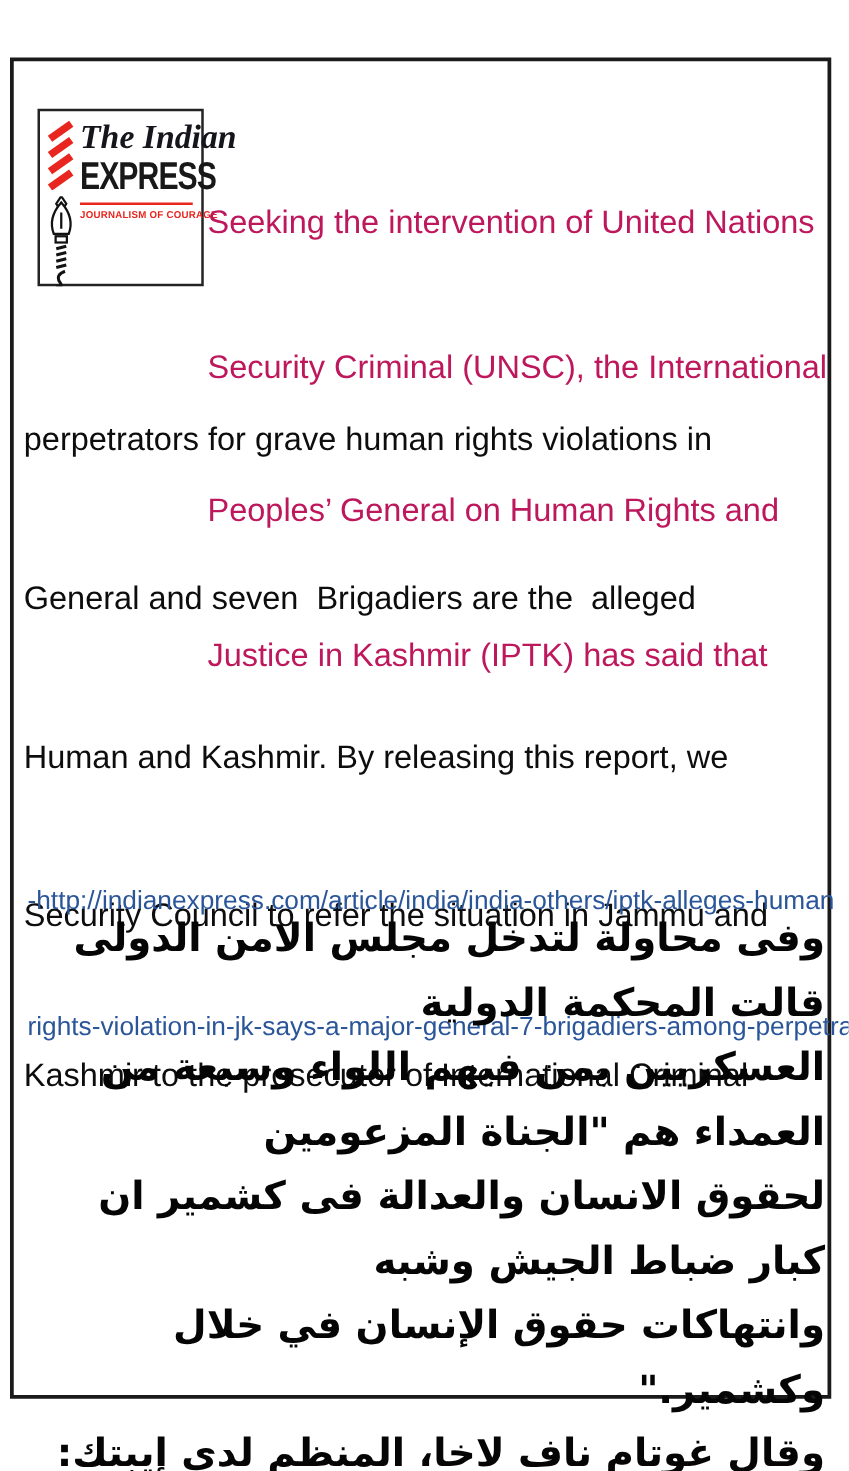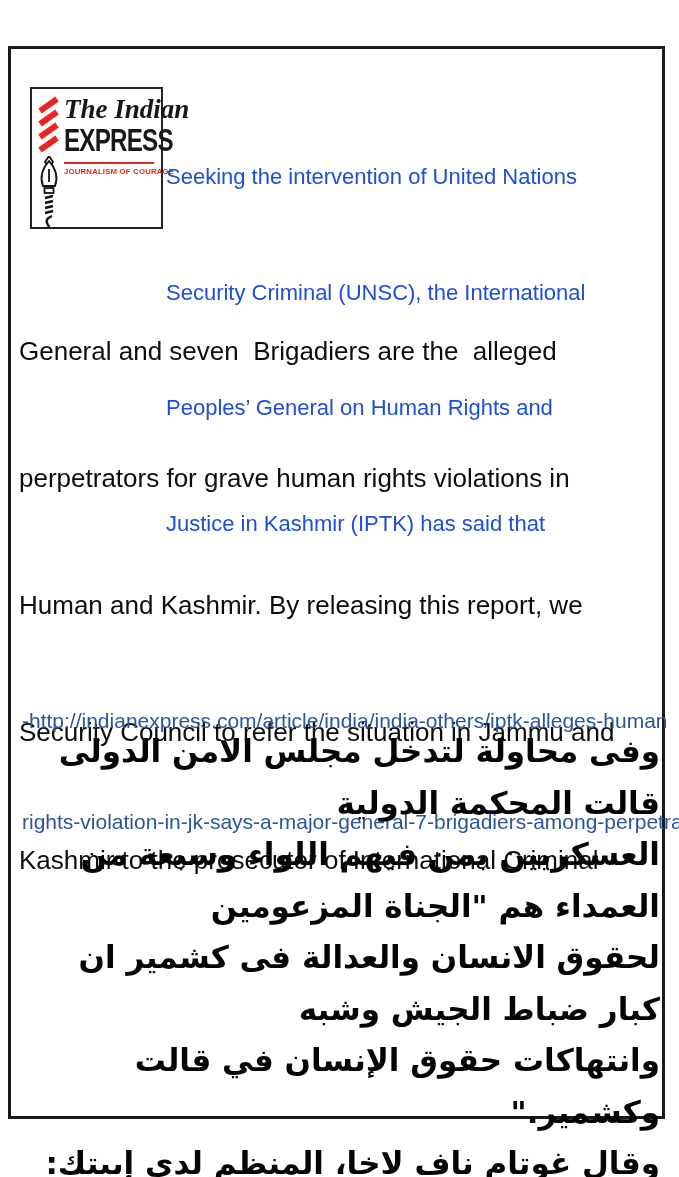--- a/index.html
+++ b/index.html
@@ -15,22 +15,22 @@
   .logo-text{margin-left:26px;}
   .logo-title{font-family:"Liberation Serif",serif;font-style:italic;font-weight:700;
               font-size:27px;line-height:30px;color:#15151c;white-space:nowrap;}
   .logo-express{font-weight:700;font-size:31px;line-height:34px;letter-spacing:-1px;
                 transform:scaleX(0.78);transform-origin:left center;color:#181818;white-space:nowrap;}
   .logo-tagline{margin-top:4px;border-top:2px solid #e8251f;padding-top:3px;
                 color:#e8251f;font-weight:700;font-size:8px;letter-spacing:.2px;white-space:nowrap;
                 transform:scaleX(.97);transform-origin:left center;}
 
   
-  .lead-lines{position:absolute;left:155px;top:32px;font-size:22px;line-height:38.5px;
-              white-space:pre;color:#1d4ed8;}
+  .lead-lines{position:absolute;left:155px;top:32px;font-size:26px;line-height:38.5px;
+              white-space:pre;color:#be185d;}
   .body-lines{position:absolute;left:8px;top:196px;font-size:26px;line-height:42.4px;
               white-space:pre;color:#0d0d0d;}
 
   
   .link-block{position:absolute;left:11px;top:588px;font-size:21px;line-height:33.5px;
               color:#2a5699;white-space:pre;cursor:pointer;}
 
   
   .arabic-block{position:absolute;right:2px;left:6px;top:677px;direction:rtl;text-align:right;
                 font-family:"DejaVu Sans",sans-serif;font-weight:700;font-size:31px;
@@ -76,37 +76,37 @@
     </div>
 
     <div class="lead-lines">
       <div>Seeking the intervention of United Nations</div>
       <div>Security Criminal (UNSC), the International</div>
       <div>Peoples’ General on Human Rights and</div>
       <div>Justice in Kashmir (IPTK) has said that</div>
     </div>
 
     <div class="body-lines">
+      <div>perpetrators for grave human rights violations in</div>
       <div>General and seven  Brigadiers are the  alleged</div>
-      <div>perpetrators for grave human rights violations in</div>
       <div>Human and Kashmir. By releasing this report, we</div>
       <div>Security Council to refer the situation in Jammu and</div>
       <div>Kashmir to the prosecutor of International Criminal</div>
       
       
     </div>
 
     <div class="link-block">
       <div>-http://indianexpress.com/article/india/india-others/iptk-alleges-human</div>
       <div>rights-violation-in-jk-says-a-major-general-7-brigadiers-among-perpetrators</div>
     </div>
 
     <div class="arabic-block" dir="rtl">
       <div>وفى محاولة لتدخل مجلس الامن الدولى قالت المحكمة الدولية</div>
       <div>العسكريين بمن فيهم اللواء وسبعة من العمداء هم "الجناة المزعومين</div>
       <div>لحقوق الانسان والعدالة فى كشمير ان كبار ضباط الجيش وشبه</div>
-      <div>وانتهاكات حقوق الإنسان في قالت وكشمير."</div>
+      <div>وانتهاكات حقوق الإنسان في خلال وكشمير."</div>
       <div>وقال غوتام ناف لاخا، المنظم لدى إيبتك: "من خلال إصدار هذا</div>
 
     </div>
 
   </div>
 </div>
 
 </body></html>

